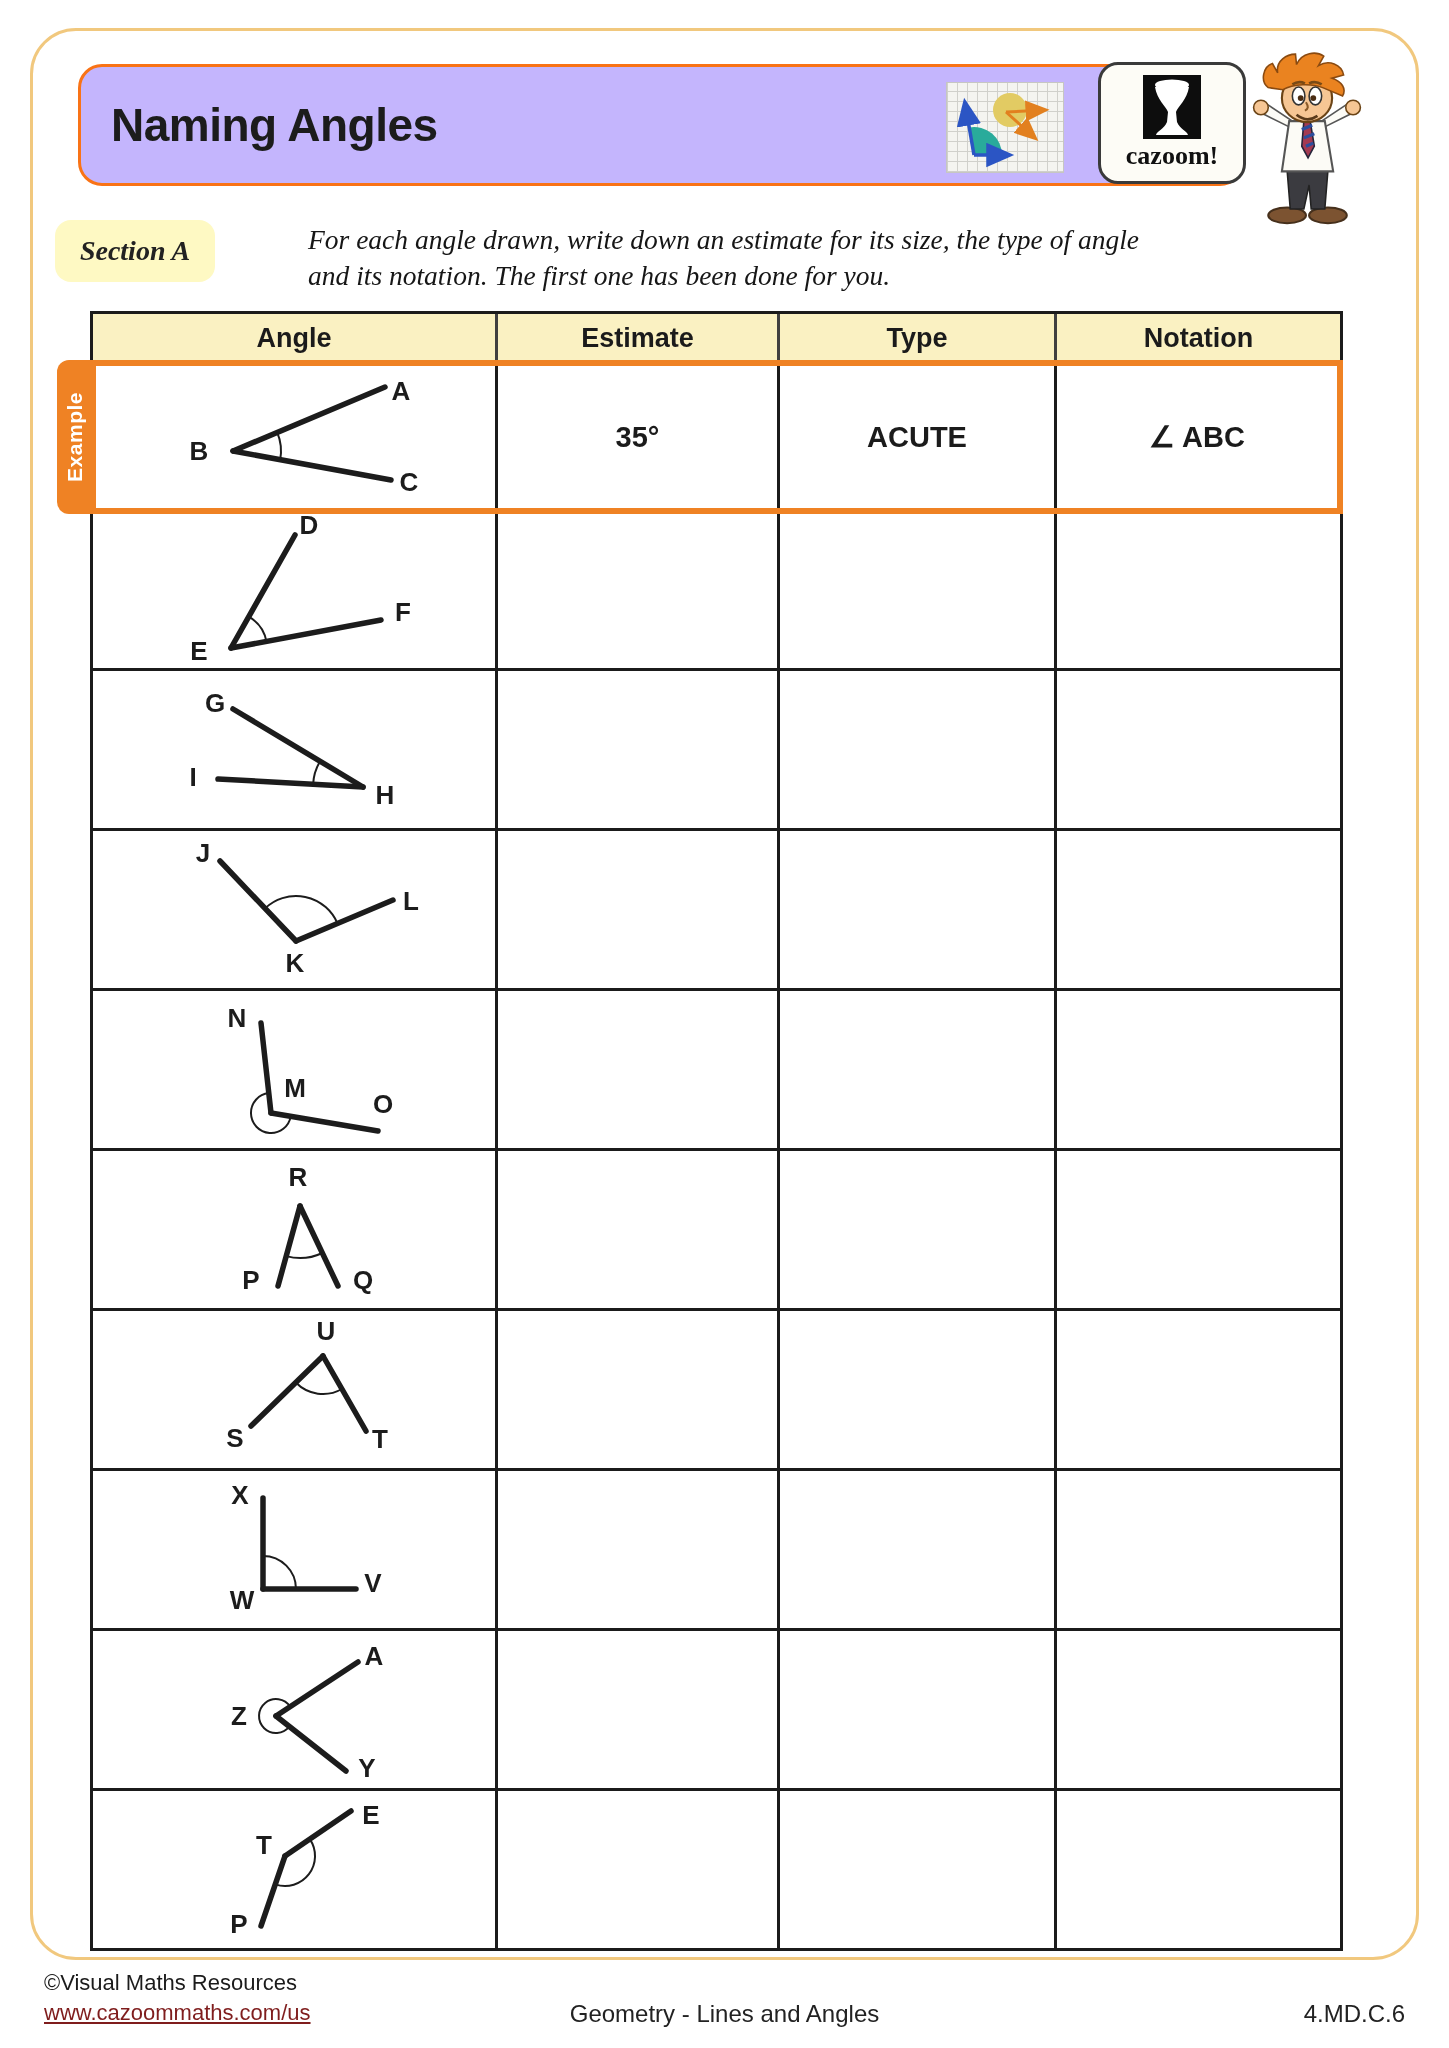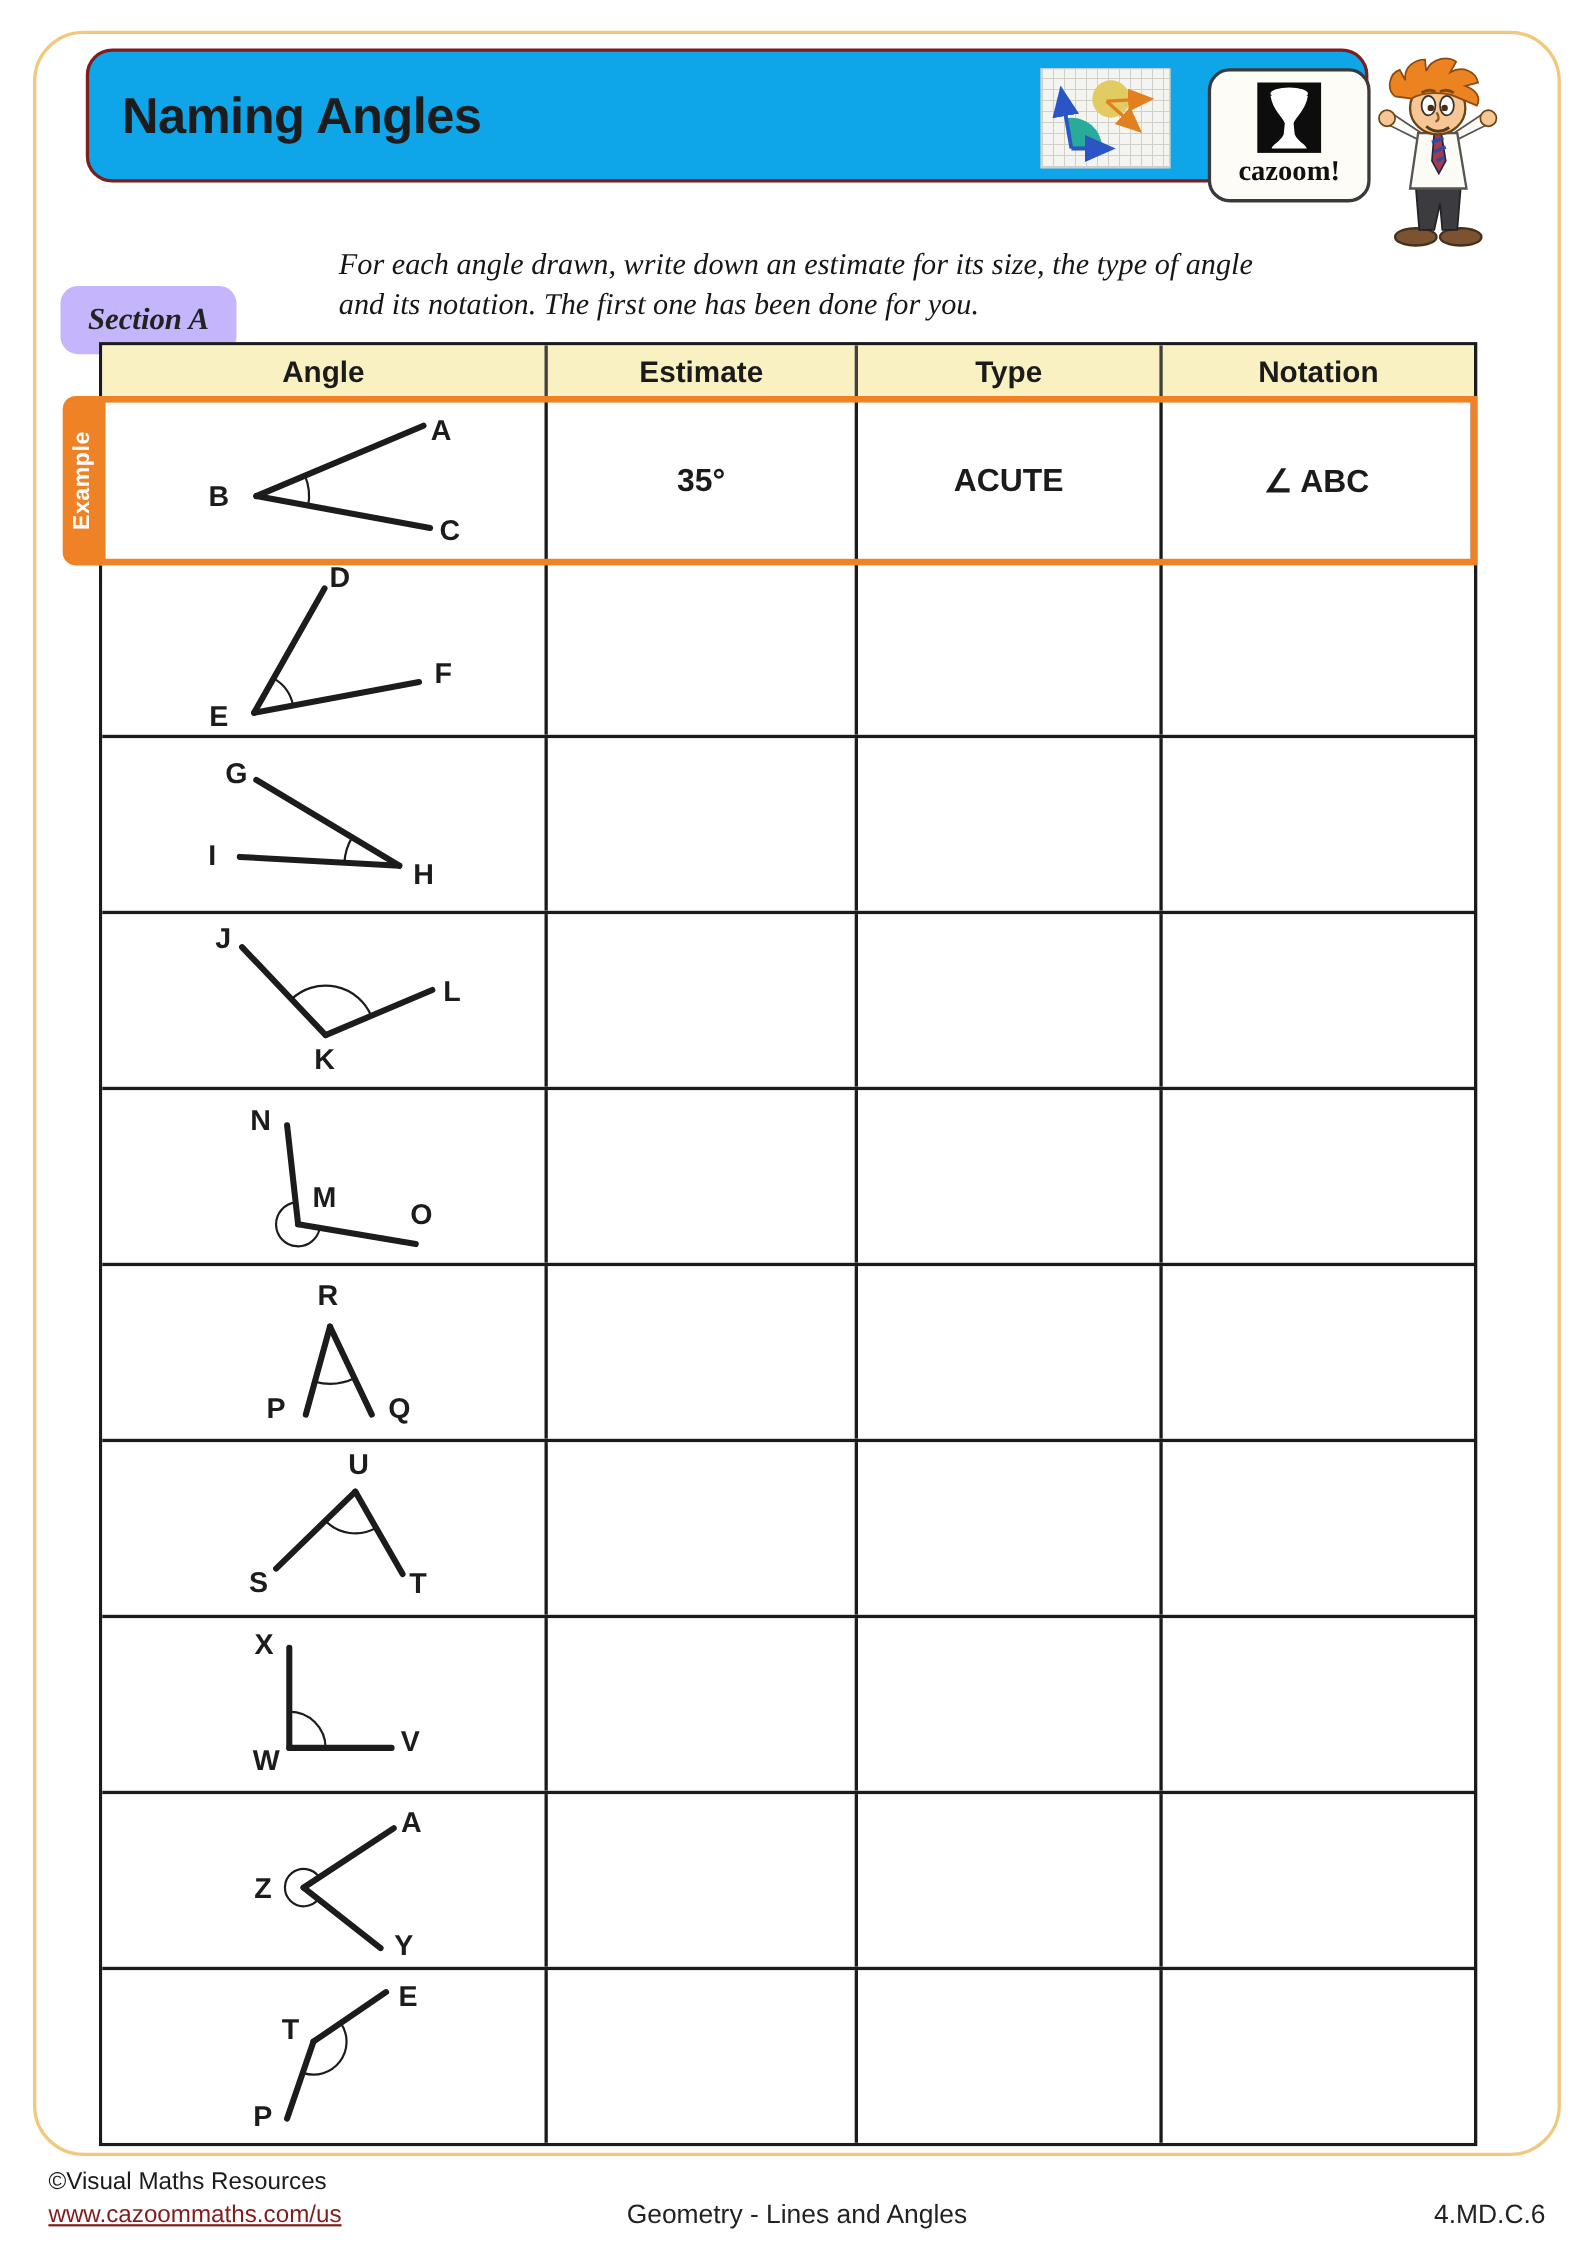--- a/index.html
+++ b/index.html
@@ -6,22 +6,22 @@
   body{
     width:1449px;height:2048px;position:relative;background:#ffffff;
     font-family:"Liberation Sans",sans-serif;color:#1b1b1b;overflow:hidden;
   }
   .page-frame{
     position:absolute;left:30px;top:28px;width:1383px;height:1926px;
     border:3px solid #F1C87E;border-radius:46px;background:#fff;
   }
   
   .header-box{
-    position:absolute;left:78px;top:44px;width:1160px;height:116px;
-    background:#0ea5e9;border:3px solid #7f1d1d;border-radius:24px;z-index:2;
+    position:absolute;left:78px;top:64px;width:1160px;height:116px;
+    background:#c4b5fd;border:3px solid #f97316;border-radius:24px;z-index:2;
   }
   .page-title{
     position:absolute;left:30px;top:50%;transform:translateY(-50%);
     font-size:46px;font-weight:bold;letter-spacing:-0.5px;color:#1c1c1c;
   }
   .grid-icon{
     position:absolute;left:865px;top:15px;width:116px;height:89px;
     background-color:#F4F4F0;
     background-image:
       repeating-linear-gradient(0deg,#D0D0CB 0,#D0D0CB 1px,transparent 1px,transparent 10px),
@@ -33,21 +33,21 @@
     position:absolute;left:1098px;top:62px;width:142px;height:116px;
     background:#FDFCF6;border:3px solid #3a3a3a;border-radius:20px;z-index:3;
     display:flex;flex-direction:column;align-items:center;justify-content:center;
   }
   .djembe-square{width:58px;height:64px;background:#0d0d0d;display:flex;align-items:center;justify-content:center;}
   .logo-text{font-family:"Liberation Serif",serif;font-weight:bold;font-size:26px;color:#111;margin-top:2px;}
   .mascot{position:absolute;left:1248px;top:52px;z-index:3;}
   
   .section-box{
     position:absolute;left:55px;top:220px;width:160px;height:62px;
-    background:#c4b5fd;border-radius:16px;display:flex;align-items:center;justify-content:center;margin-top:40px;
+    background:#fef9c3;border-radius:16px;display:flex;align-items:center;justify-content:center;
   }
   .section-label{font-family:"Liberation Serif",serif;font-style:italic;font-weight:bold;font-size:28px;color:#222;}
   .instructions{
     position:absolute;left:308px;top:222px;width:1010px;
     font-family:"Liberation Serif",serif;font-style:italic;font-size:27.5px;line-height:36px;color:#161616;
   }
   
   .worksheet-table{
     position:absolute;left:90px;top:311px;width:1253px;
     border:3px solid #1b1b1b;box-sizing:border-box;background:#fff;

